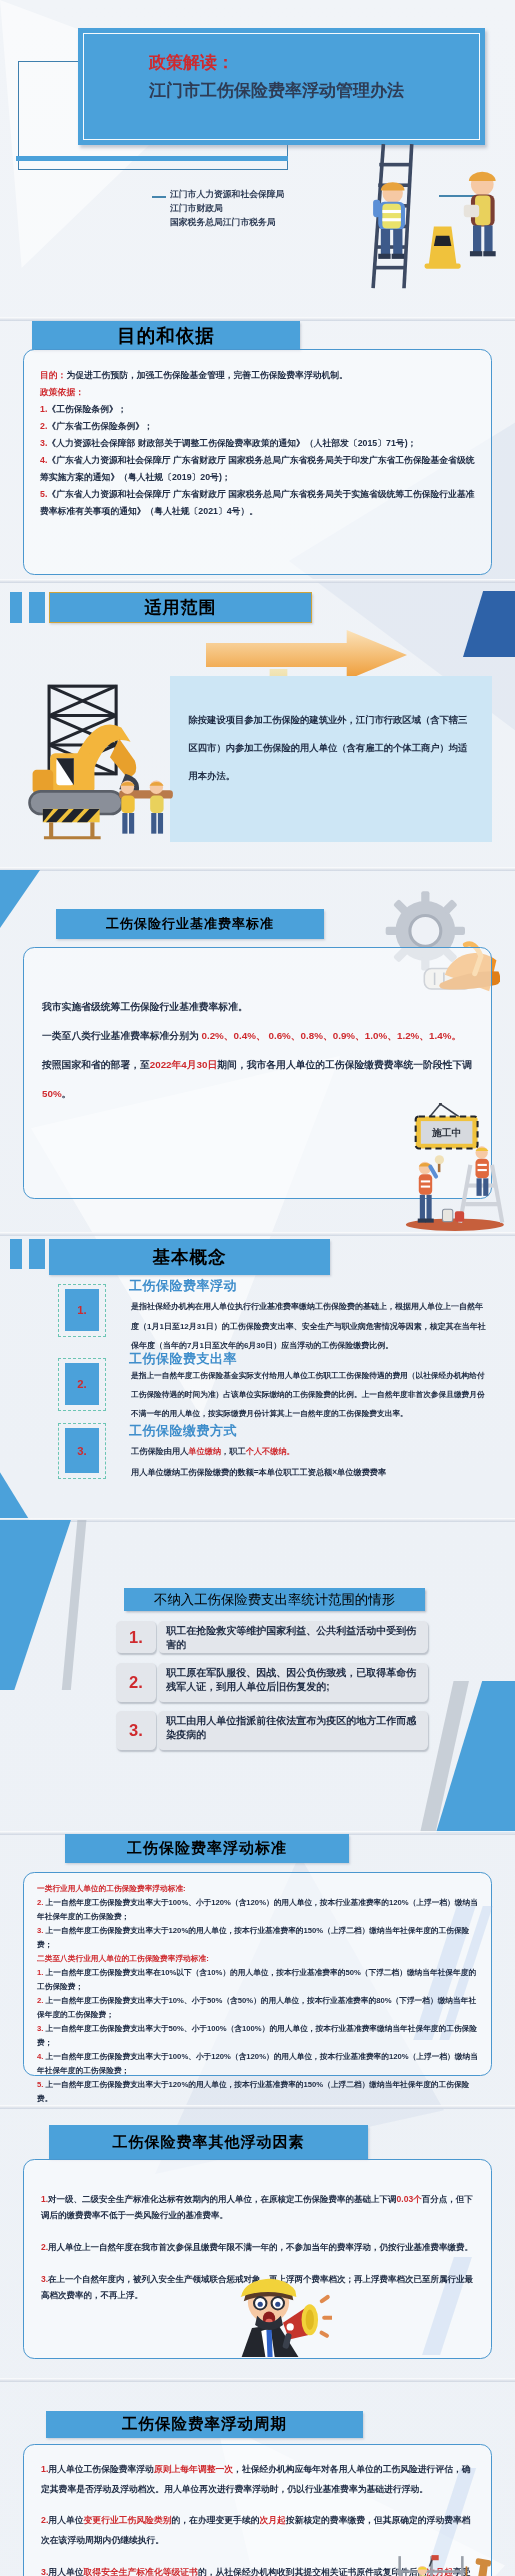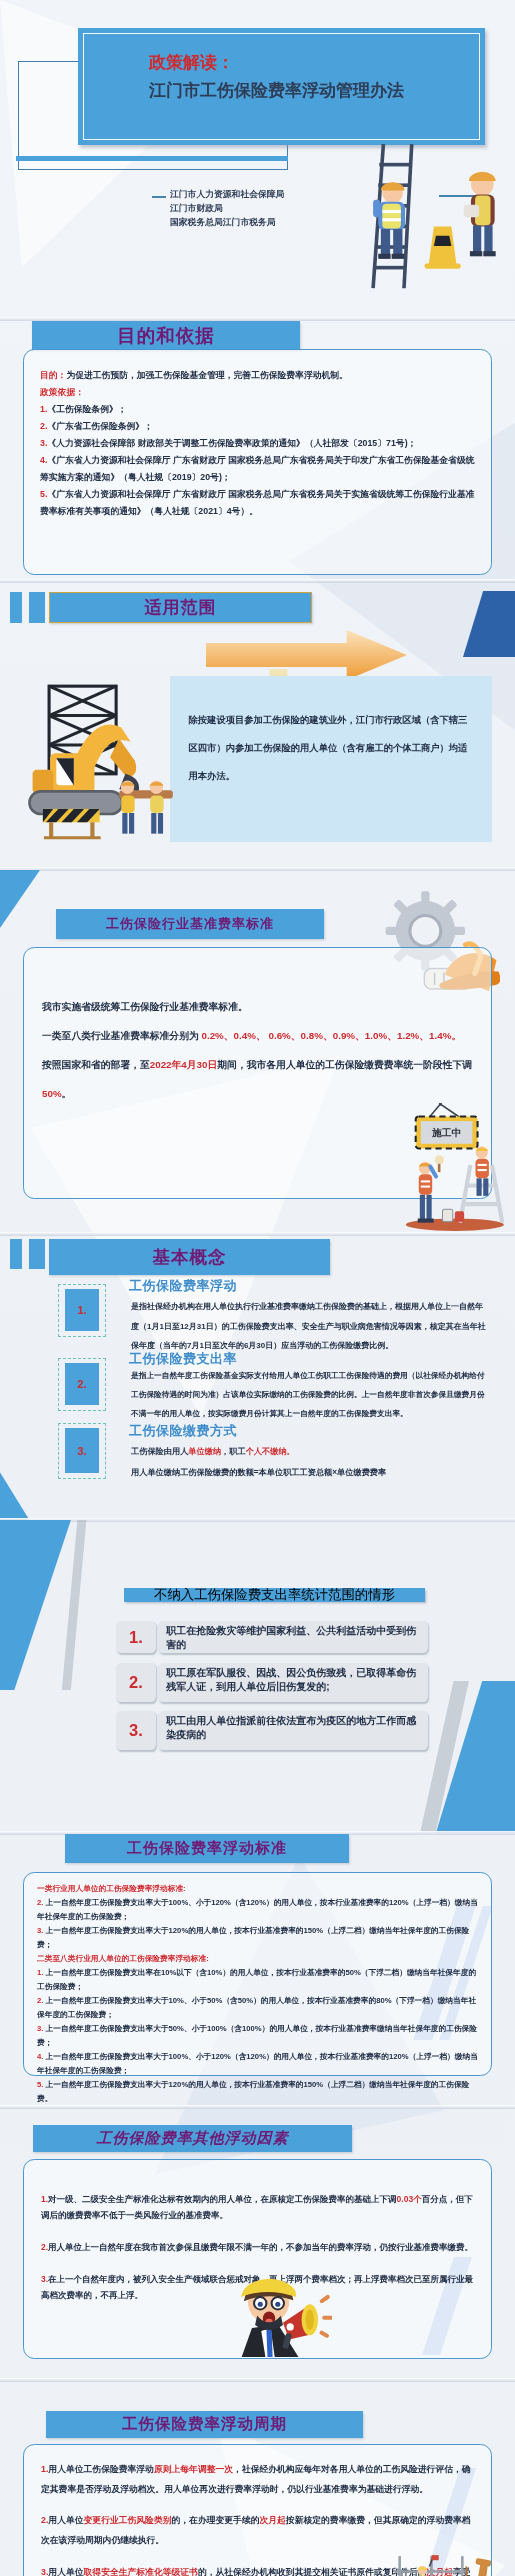--- a/index.html
+++ b/index.html
@@ -10,21 +10,21 @@
   
   .poly { position:absolute; pointer-events:none; }
   .pw { background:rgba(255,255,255,.55); }
   .pb { background:rgba(176,194,219,.18); }
 
   .sep { position:absolute; left:0; width:515px; height:4.1px;
          background:linear-gradient(to bottom, rgba(255,255,255,.95), rgba(201,209,222,.85)); }
 
   .hbar { position:absolute; background:#4ba1da; display:flex; align-items:center; justify-content:center;
           box-shadow:1px 1.5px 2.1px rgba(120,130,150,.35); }
-  .hbar .htx { color:#701a75; font-weight:bold; letter-spacing:1px; }
+  .hbar .htx { color:#000000; font-weight:bold; letter-spacing:1px; }
   .red { color:#cf2a2e; }
 
   .round-box { position:absolute; border:1px solid #4a97cf; border-radius:11.3px;
                background:rgba(252,253,255,.55); }
 
   .t { font-weight:bold; color:#222f47; }
 
   .leftbar { position:absolute; background:#4ba1da; }
 
   
@@ -77,21 +77,21 @@
 
   
   .diag-l { position:absolute; left:-15.5px; top:1520px; width:149px; height:170px; background:#4ba1da;
             clip-path:polygon(0 0,58% 0,20% 100%,0 100%); }
   .diag-l2 { position:absolute; left:61px; top:1520px; width:41px; height:170px; background:rgba(170,178,190,.55);
              clip-path:polygon(40% 0,62% 0,24% 100%,2% 100%); }
   .diag-r { position:absolute; left:427px; top:1681px; width:89px; height:152px; background:#4ba1da;
             clip-path:polygon(62% 0,100% 0,100% 100%,10% 100%); }
   .diag-r2 { position:absolute; left:412px; top:1681px; width:67px; height:152px; background:rgba(170,178,190,.55);
              clip-path:polygon(62% 0,85% 0,35% 100%,12% 100%); }
-  .exhdr { position:absolute; left:124px; top:1588px; width:301px; height:14px; background:#4ba1da;
+  .exhdr { position:absolute; left:124px; top:1588px; width:301px; height:23px; background:#4ba1da;
            box-shadow:1.5px 2.1px 2.1px rgba(110,120,140,.5); display:flex; align-items:center; justify-content:center; }
   .exhdr .htx { font-size:13.4px; }
   .ex-num { position:absolute; left:116px; width:40px; background:#e3e6eb; border-radius:5.2px;
             box-shadow:1px 1.5px 1.5px rgba(140,148,160,.5); display:flex; align-items:center; justify-content:center;
             color:#cf2a2e; font-size:16.5px; font-weight:bold; }
   .ex-text { position:absolute; left:158px; width:270px; background:#e3e6eb; border-radius:5.2px;
              box-shadow:1px 1.5px 1.5px rgba(140,148,160,.5); display:flex; align-items:flex-start;
              padding:3.1px 8.2px; font-size:10px; line-height:14px; }
 
   
@@ -433,21 +433,21 @@
       <p><span class="red">2. </span><span>上一自然年度工伤保险费支出率大于10%、小于50%（含50%）的用人单位，按本行业基准费率的80%（下浮一档）缴纳当年社保年度的工伤保险费；</span></p>
       <p><span class="red">3. </span><span>上一自然年度工伤保险费支出率大于50%、小于100%（含100%）的用人单位，按本行业基准费率缴纳当年社保年度的工伤保险费；</span></p>
       <p><span class="red">4. </span><span>上一自然年度工伤保险费支出率大于100%、小于120%（含120%）的用人单位，按本行业基准费率的120%（上浮一档）缴纳当年社保年度的工伤保险费；</span></p>
       <p><span class="red">5. </span><span>上一自然年度工伤保险费支出率大于120%的用人单位，按本行业基准费率的150%（上浮二档）缴纳当年社保年度的工伤保险费。</span></p>
     </div>
   </section>
 
   <div class="sep" style="top:2105px;"></div>
 
   <section>
-    <div class="hbar" style="left:33px;top:2125px;width:319px;height:27px;font-style:italic;">
+    <div class="hbar" style="left:49px;top:2125px;width:319px;height:34px;">
       <span class="htx" style="font-size:15px;">工伤保险费率其他浮动因素</span>
     </div>
     <div class="round-box" style="left:23px;top:2159px;width:469px;height:200px;"></div>
     <div class="wm" style="left:438px;top:2257px;width:17.5px;height:98px;"></div>
     <div class="of-text t">
       <p><span class="red">1.</span><span>对一级、二级安全生产标准化达标有效期内的用人单位，在原核定工伤保险费率的基础上下调</span><span class="red">0.03个</span><span>百分点，但下调后的缴费费率不低于一类风险行业的基准费率。</span></p>
       <p><span class="red">2.</span><span>用人单位上一自然年度在我市首次参保且缴费年限不满一年的，不参加当年的费率浮动，仍按行业基准费率缴费。</span></p>
       <p><span class="red">3.</span><span>在上一个自然年度内，被列入安全生产领域联合惩戒对象，再上浮两个费率档次；再上浮费率档次已至所属行业最高档次费率的，不再上浮。</span></p>
     </div>
     <svg class="art" style="left:221px;top:2266px;width:111px;height:91px;" viewBox="0 0 215 176">

